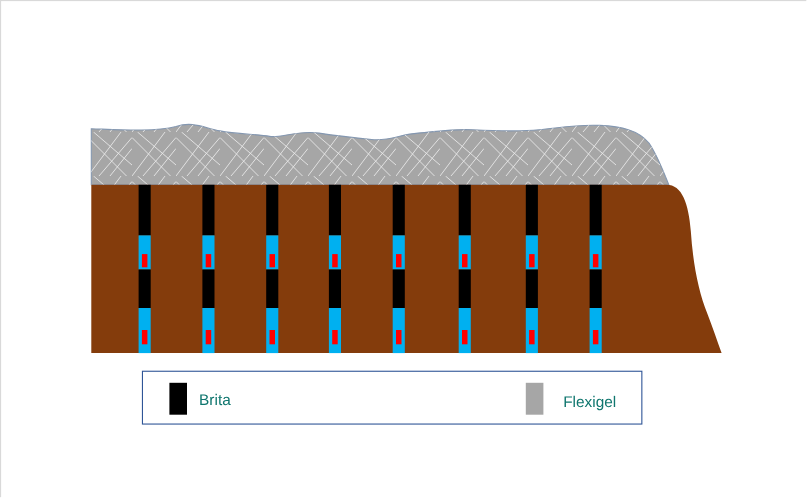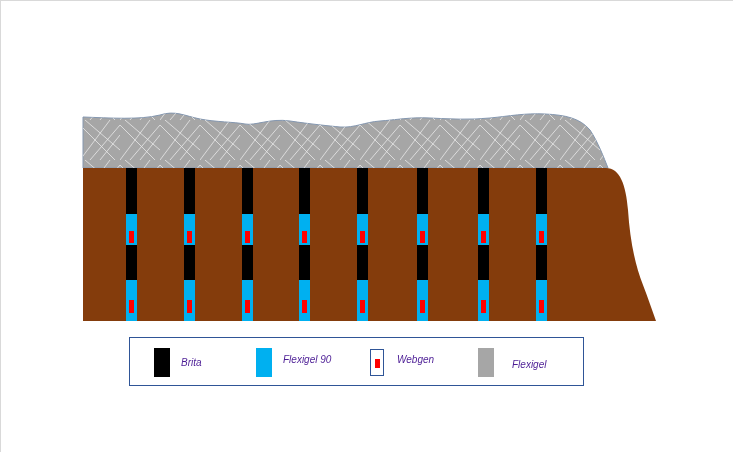--- a/index.html
+++ b/index.html
@@ -2,21 +2,21 @@
 <html><head>
 <meta charset="utf-8">
 <style>
   html,body{margin:0;padding:0;background:#fff;}
   body{width:734px;height:453px;position:relative;overflow:hidden;font-family:"Liberation Sans",sans-serif;}
   .frame{position:absolute;left:0;top:0;width:732px;height:451px;border:1px solid #d9d9d9;border-right:none;border-bottom:none;}
   svg.scene{position:absolute;left:0;top:0;}
   .legend{position:absolute;left:129px;top:337px;width:455px;height:49px;border:1.5px solid #2f5597;background:#fff;box-sizing:border-box;}
   .lg-item{position:absolute;top:0;height:49px;display:flex;align-items:center;}
   .sw{width:16px;height:29px;display:inline-block;}
-  .lg-label{font-size:10px;color:#4c1d95;margin-left:11px;font-style:italic;}
+  .lg-label{font-size:14px;color:#0f766e;margin-left:11px;}
   .webgen-sw{width:14px;height:27px;border:1px solid #2f5597;background:#fff;position:relative;box-sizing:border-box;}
   .webgen-sw::after{content:"";position:absolute;left:4px;top:9px;width:5px;height:9px;background:#ff0000;}
 </style>
 </head>
 <body>
 
 <div class="frame"></div>
 
 <svg class="scene" width="734" height="453" viewBox="0 0 734 453">
   <defs>
@@ -98,25 +98,17 @@
         <rect x="539" y="300" width="5" height="13" fill="#ff0000"></rect>
       </g>
     </g>
 </svg>
 
 <div class="legend">
   <div class="lg-item" style="left:24px">
     <span class="sw" style="background:#000"></span>
     <span class="lg-label">Brita</span>
   </div>
-  <div class="lg-item" style="left:126px">
-    <span class="sw" style="background:#00b0f0"></span>
-    <span class="lg-label" style="margin-top:-6px">Flexigel 90</span>
-  </div>
-  <div class="lg-item" style="left:240px">
-    <span class="webgen-sw"></span>
-    <span class="lg-label" style="margin-left:13px;margin-top:-6px">Webgen</span>
-  </div>
   <div class="lg-item" style="left:348px">
     <span class="sw" style="background:#a6a6a6"></span>
     <span class="lg-label" style="margin-left:18px;margin-top:4px">Flexigel</span>
   </div>
 </div>
 
 </body></html>

